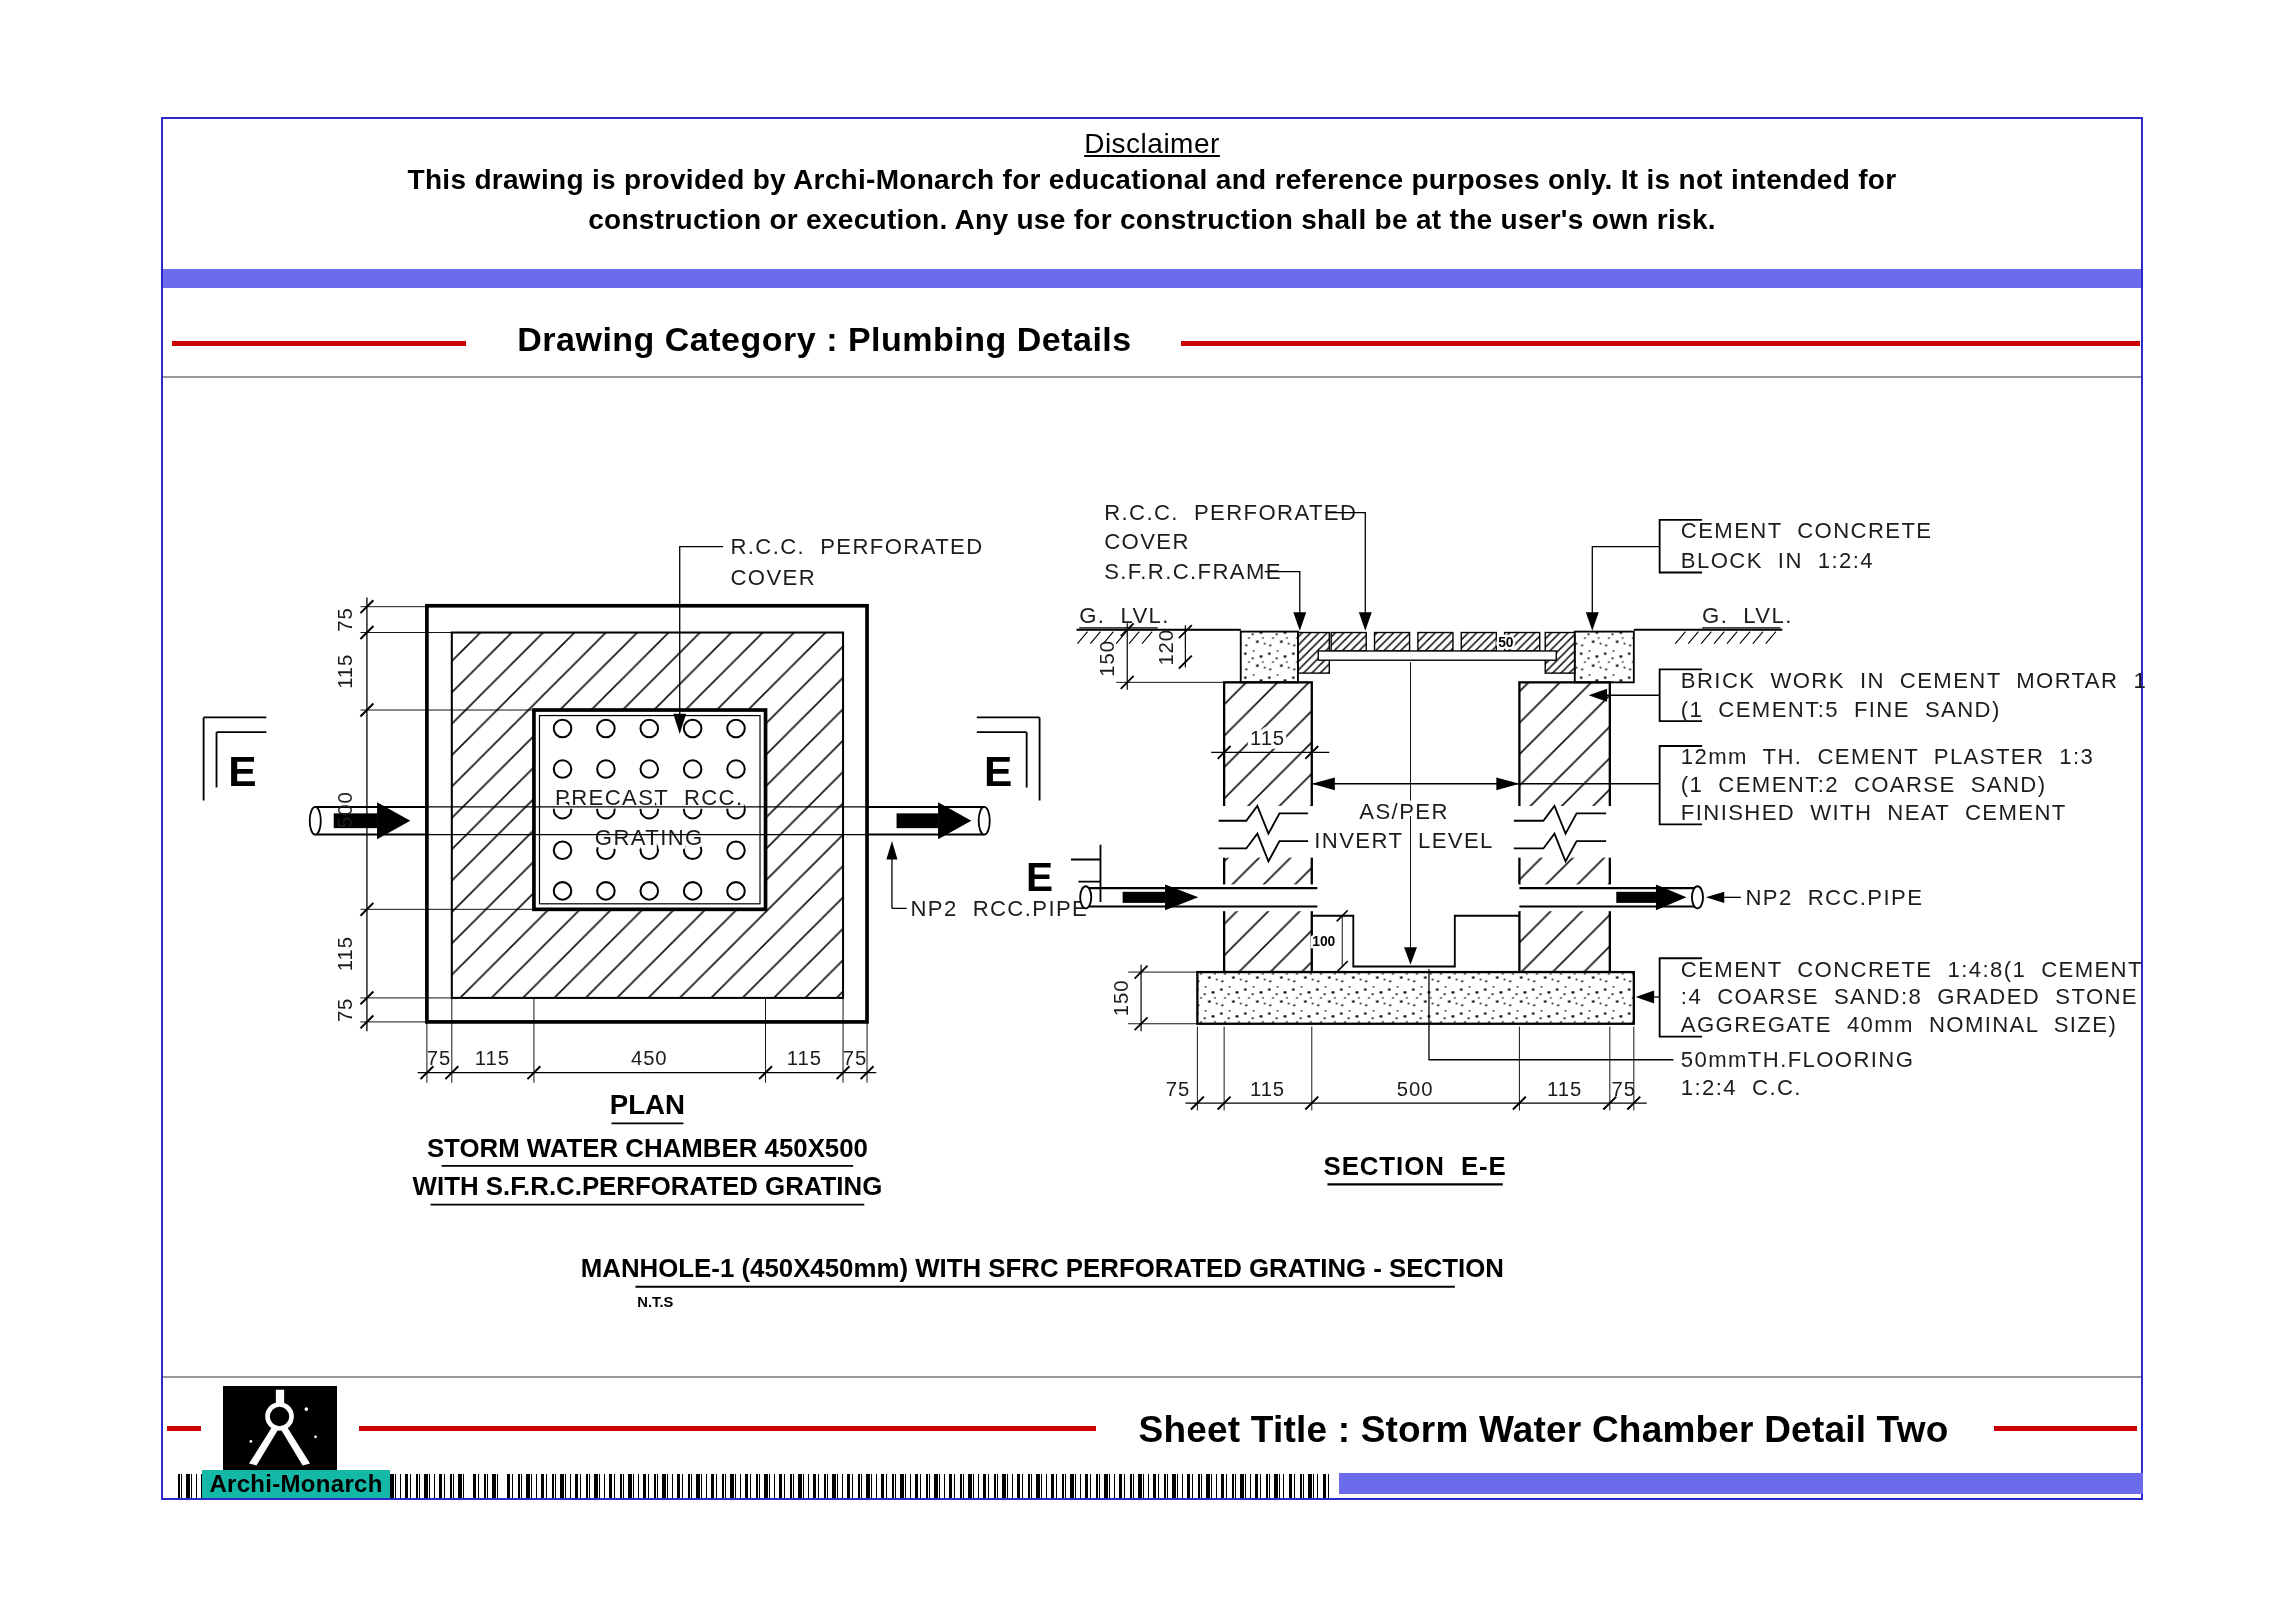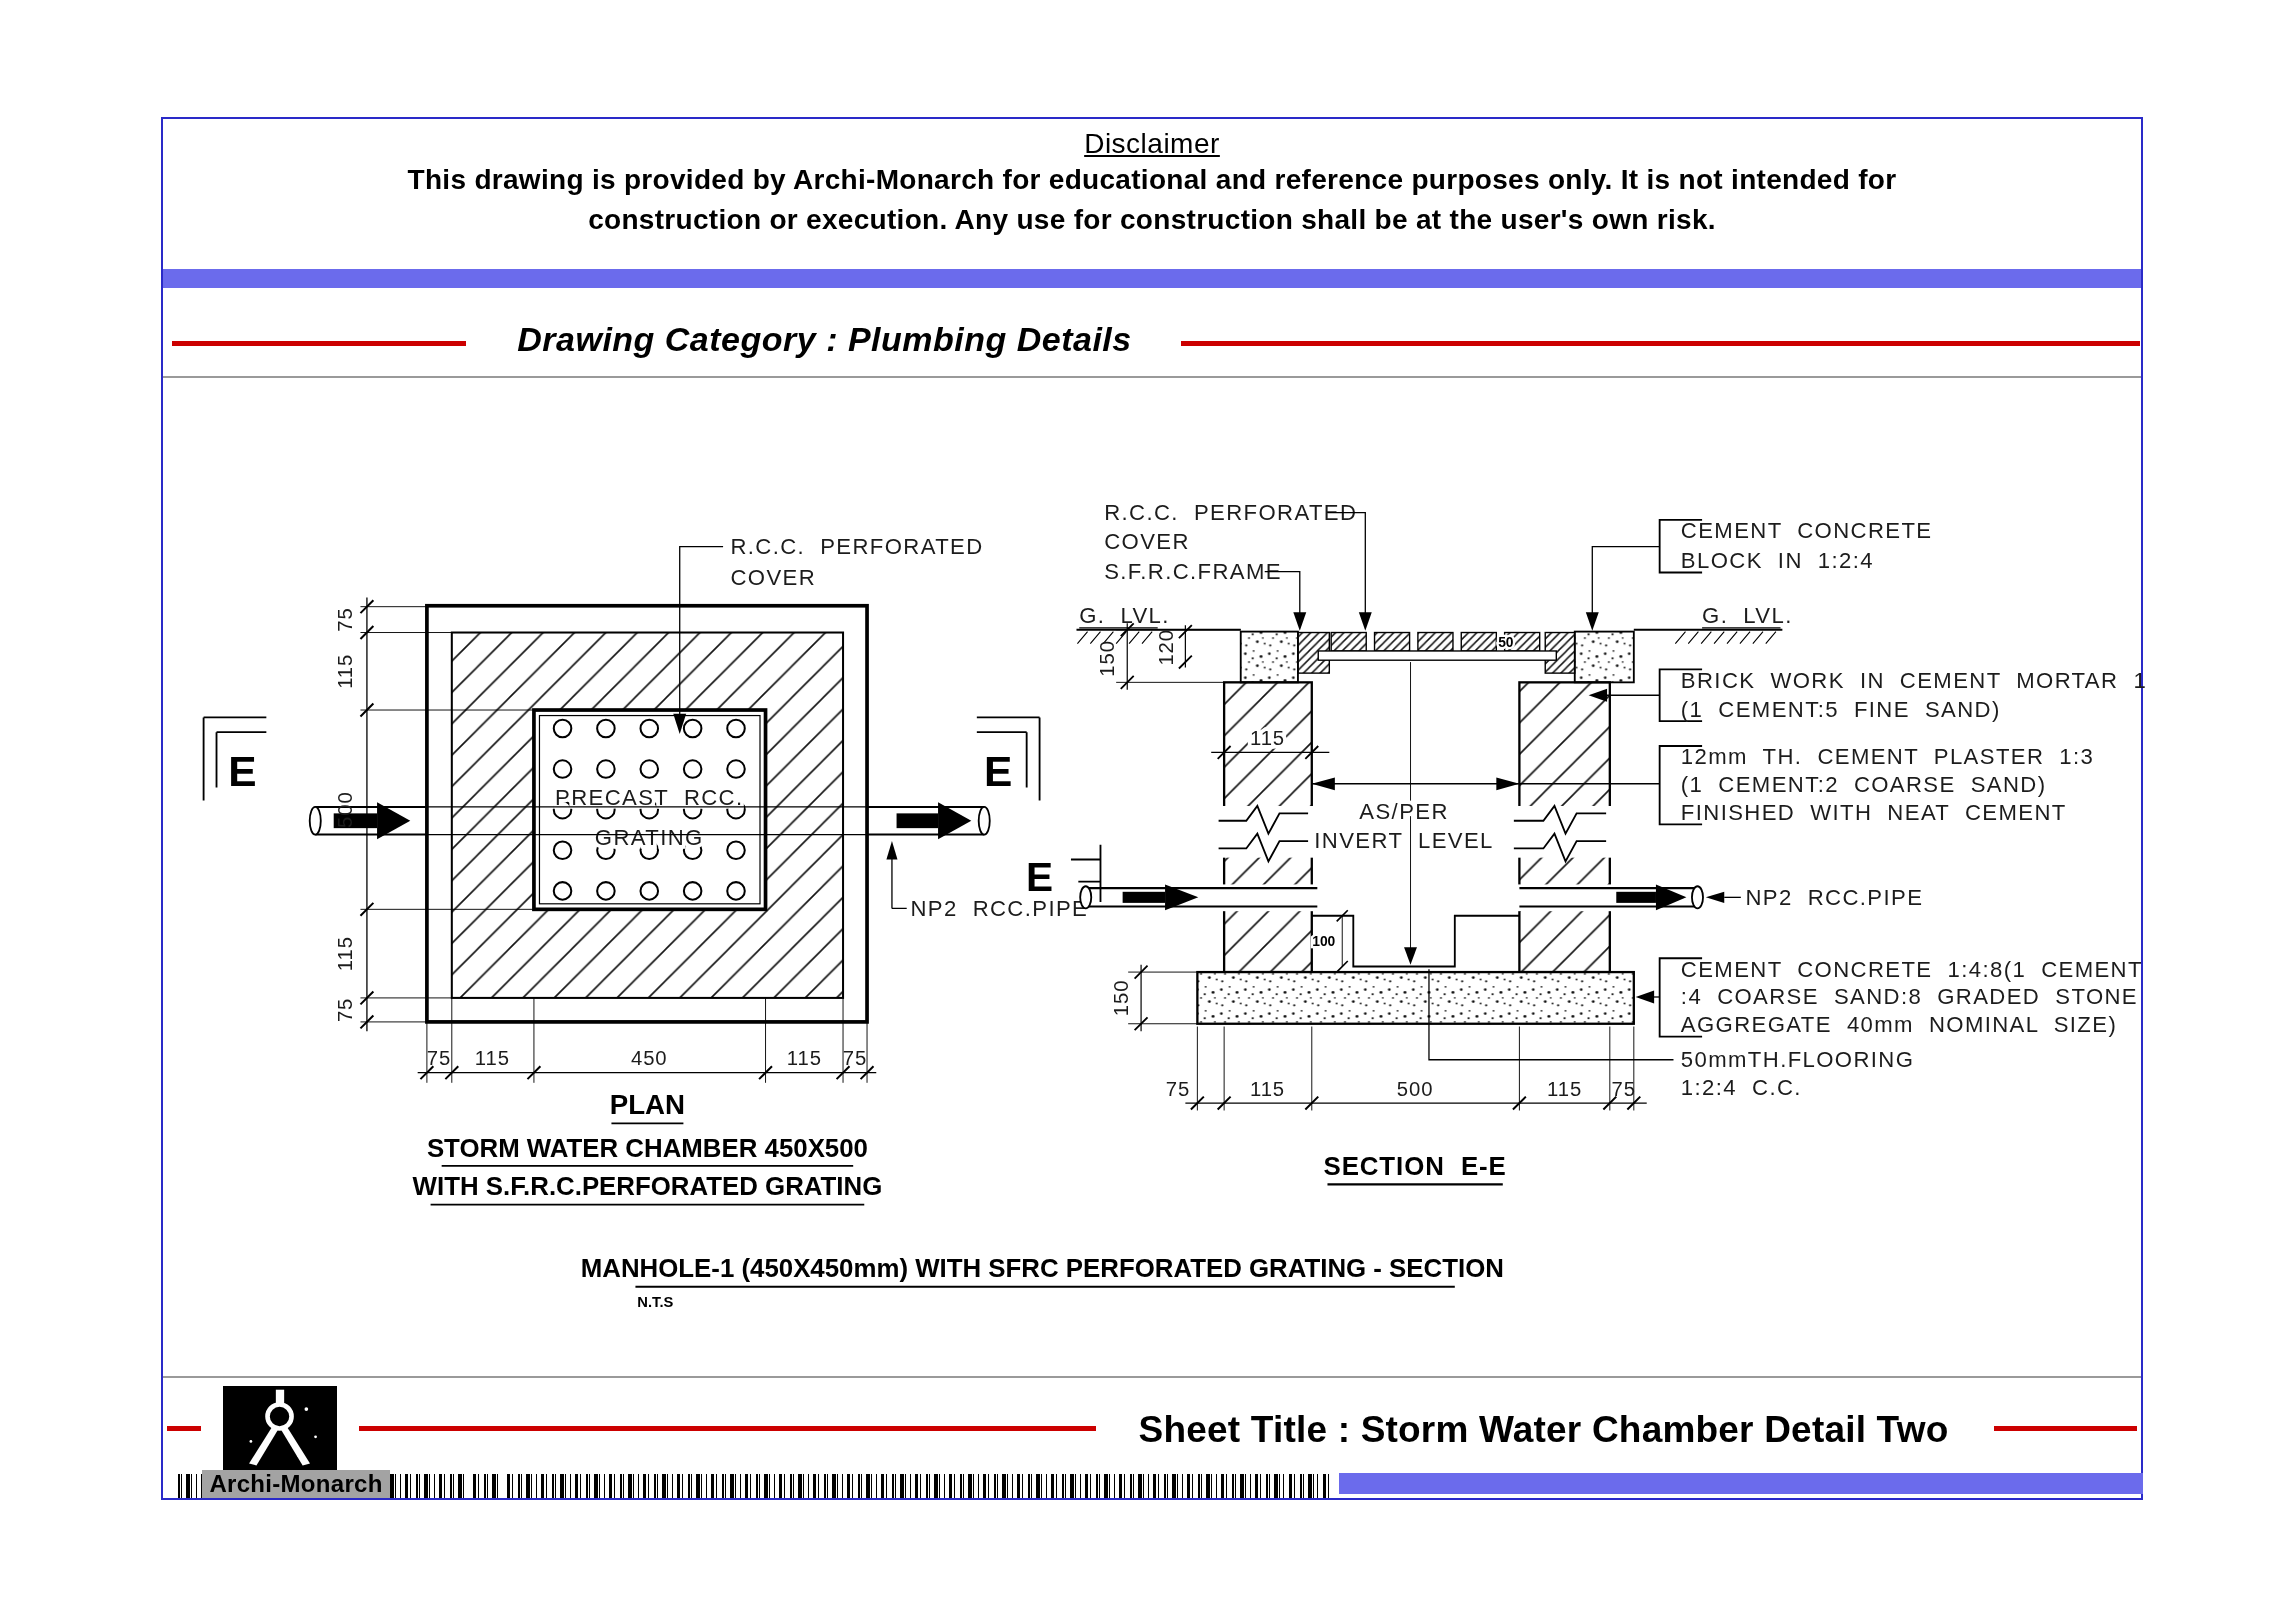--- a/index.html
+++ b/index.html
@@ -7,40 +7,40 @@
   .page { position: absolute; left: 0; top: 0; width: 2290px; height: 1619px; background: #fff; overflow: hidden; }
   .sheet { position: absolute; left: 161px; top: 117px; width: 1982px; height: 1383px; border: 2.8px solid #2a2ac8; background: #fff; }
   .disclaimer { position: absolute; left: 0; top: 9.2px; width: 100%; text-align: center; }
   .disclaimer .d-title { font-size: 28px; font-weight: normal; text-decoration: underline; letter-spacing: 0.5px; }
   .disclaimer .d-line { font-size: 28px; font-weight: bold; line-height: 40px; letter-spacing: 0.3px; }
   .band-top { position: absolute; left: 0; top: 150px; width: 100%; height: 19.4px; }
   .cat-row { position: absolute; left: 0; top: 201px; width: 100%; height: 46px; }
   .cat-line { position: absolute; height: 4.6px; top: 21px; }
   .cat-line.l { left: 9.2px; width: 294px; }
   .cat-line.r { left: 1018px; width: 959px; }
-  .cat-text { position: absolute; left: 305px; width: 713px; top: 0; text-align: center; font-size: 34px; font-weight: bold; letter-spacing: 0.5px; font-style: italic; }
+  .cat-text { position: absolute; left: 305px; width: 713px; top: 0; text-align: center; font-size: 34px; font-weight: bold; letter-spacing: 0.5px; }
   .rule { position: absolute; left: 0; width: 100%; height: 1.8px; background: #9a9a9a; }
   .drawing { position: absolute; left: 0; top: 266px; width: 1982px; height: 997px; }
   svg text { white-space: pre; }
   .cad { font-family: "Liberation Sans", sans-serif; font-size: 24px; letter-spacing: 1.5px; fill: #1c1c1c; }
   .dim { font-family: "Liberation Sans", sans-serif; font-size: 22px; letter-spacing: 1px; fill: #1c1c1c; }
   .dims { font-family: "Liberation Sans", sans-serif; font-size: 15px; font-weight: bold; fill: #000; paint-order: stroke; stroke: #fff; stroke-width: 5px; }
   .bt  { font-family: "Liberation Sans", sans-serif; font-weight: bold; fill: #000; }
   .emark { font-family: "Liberation Sans", sans-serif; font-weight: bold; font-size: 46px; fill: #000; }
   .wbg { paint-order: stroke; stroke: #fff; stroke-width: 8px; }
   .footer-rule { top: 1257px; }
   .logo { position: absolute; left: 60px; top: 1267px; width: 114px; height: 85px; background: #000; }
   .f-red { position: absolute; height: 4.6px; top: 1307px; }
   .f-red.dash { left: 3.7px; width: 34px; }
   .f-red.long { left: 196px; width: 737px; }
   .f-red.right { left: 1831px; width: 143px; }
   .sheet-title { position: absolute; left: 933px; top: 1290px; width: 895px; text-align: center; font-size: 37px; font-weight: bold; letter-spacing: 0.2px; }
   .barcode { position: absolute; left: 14.8px; top: 1355px; width: 1155px; height: 24px;
      background: repeating-linear-gradient(90deg,#000 0 1.8px,#fff 1.8px 2.8px,#000 2.8px 3.7px,#fff 3.7px 8.3px,#000 8.3px 12px,#fff 12px 13px,#000 13px 14px,#fff 14px 17.5px,#000 17.5px 18.5px,#fff 18.5px 23px,#000 23px 26px,#fff 26px 28px,#000 28px 29px,#fff 29px 34px); }
-  .brand { position: absolute; left: 39px; top: 1351px; background: #a3a3a3; padding: 0 7.4px; font-size: 24px; font-weight: bold; letter-spacing: 0.3px; }
+  .brand { position: absolute; left: 39px; top: 1351px; background: #14b8a6; padding: 0 7.4px; font-size: 24px; font-weight: bold; letter-spacing: 0.3px; }
   .band-bottom { position: absolute; left: 1176px; top: 1354px; width: 804px; height: 21px; }
 </style>
 </head>
 <body>
 
 <div class="page">
   <div class="sheet">
 
     <div class="disclaimer">
       <div class="d-title">Disclaimer</div>

